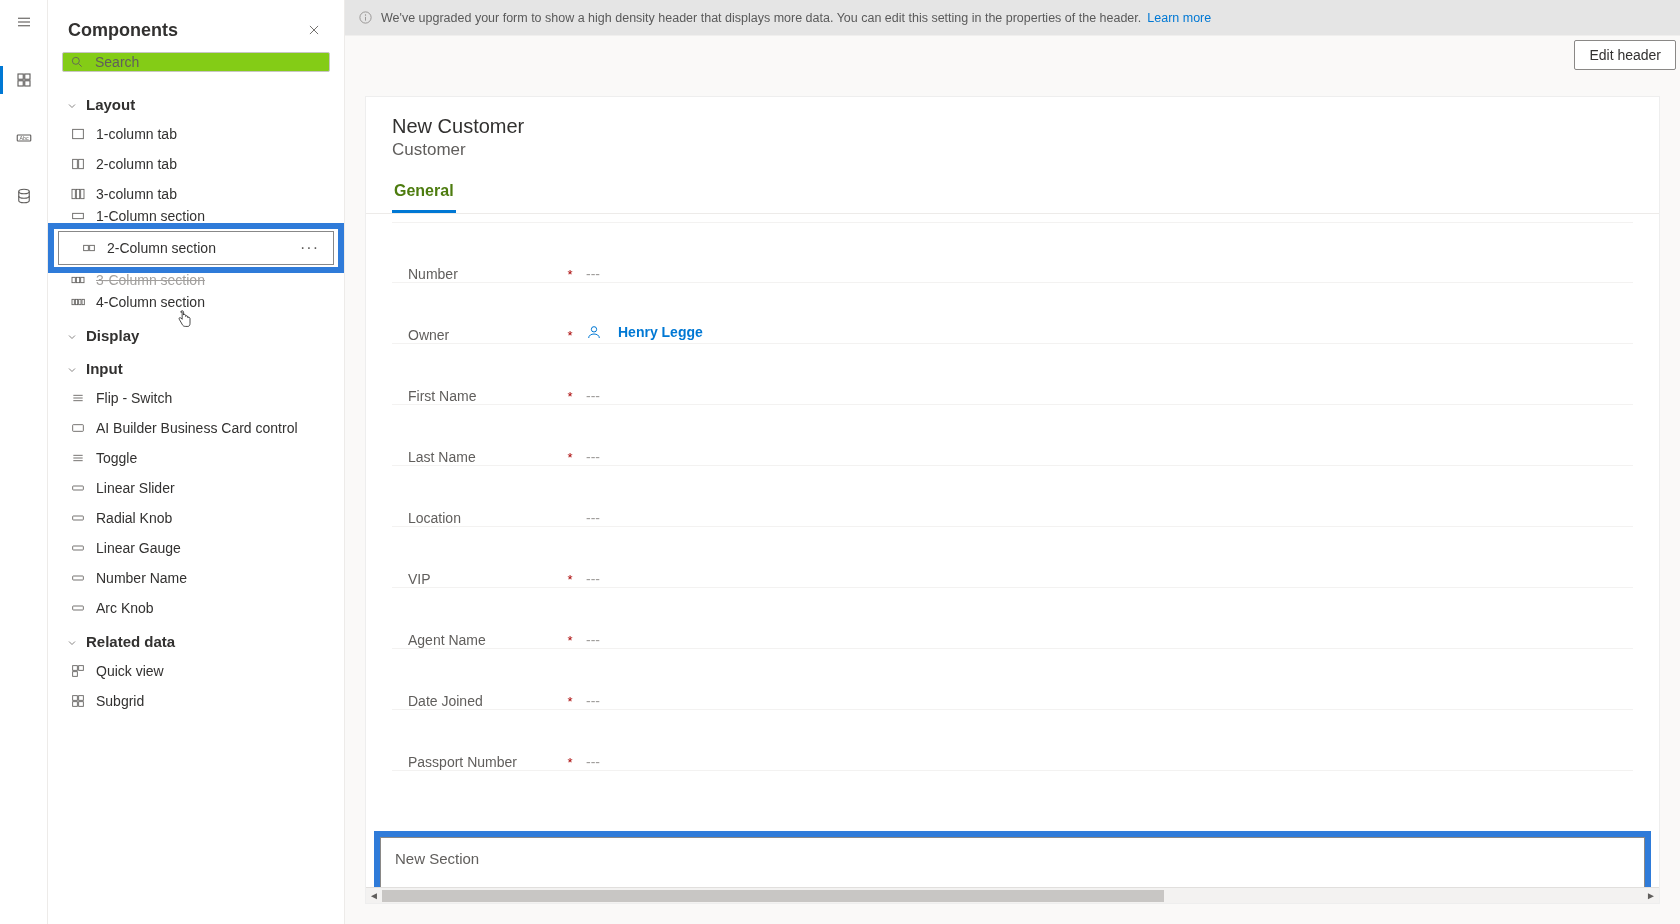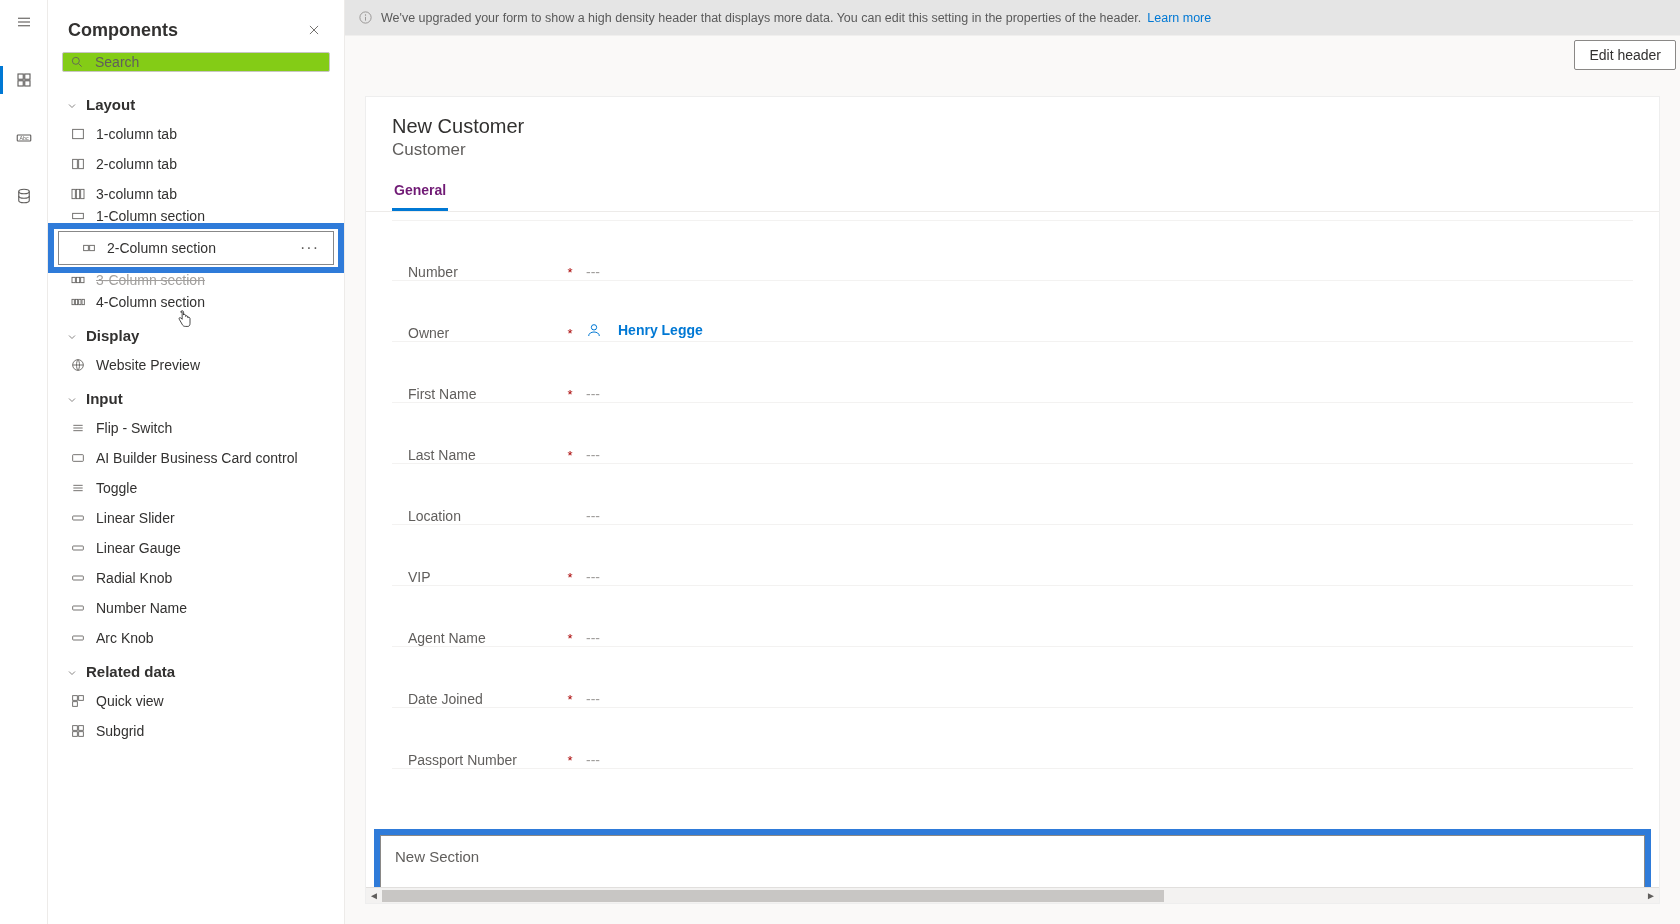--- a/index.html
+++ b/index.html
@@ -52,21 +52,21 @@
   .edit-header-btn-slot { position: absolute; right: 0; top: 36px; height: 38px; display: flex; align-items: center; padding-right: 0; }
   .edit-header-btn { border: 1px solid #8a8886; background: #fff; padding: 6px 14px; font-size: 14px; color: #323130; cursor: pointer; border-radius: 2px; margin-right: 4px; }
 
   .form-canvas { position: absolute; left: 20px; top: 96px; right: 20px; bottom: 20px; background: #fff; border: 1px solid #eee; overflow: hidden; }
 
   .form-header { padding: 18px 26px 0 26px; }
   .form-header h1 { font-size: 20px; font-weight: 400; }
   .form-header .subtitle { font-size: 17px; color: #605e5c; margin-top: 2px; }
 
   .tab-row { margin-top: 16px; padding: 0 26px; border-bottom: 1px solid #edebe9; }
-  .tab { display: inline-block; padding: 6px 2px 10px 2px; font-size: 14px; font-weight: 600; color: #701a75; border-bottom: 3px solid #0078d4; cursor: pointer; }
+  .tab { display: inline-block; padding: 6px 2px 10px 2px; font-size: 16px; font-weight: 600; color: #4d7c0f; border-bottom: 3px solid #0078d4; cursor: pointer; }
 
   .fields-area { padding: 8px 26px 20px 26px; }
   .field-row { display: flex; align-items: flex-end; height: 61px; border-bottom: 1px solid #f3f2f1; padding-left: 16px; }
   .field-row:first-child { border-top: 1px solid #f3f2f1; }
   .field-label { width: 156px; font-size: 14px; color: #605e5c; }
   .req-star { width: 12px; color: #a80000; font-size: 13px; text-align: center; }
   .field-value { flex: 1; font-size: 14px; color: #a19f9d; padding-left: 10px; }
   .owner-chip { display: inline-flex; align-items: center; gap: 16px; color: #0078d4; font-weight: 600; }
   .owner-chip svg { width: 16px; height: 16px; stroke: #0078d4; fill: none; stroke-width: 1.5; }
 
@@ -210,29 +210,20 @@
       </span>
     <span>4-Column section</span>
   </div>
 
   <div class="group-header">
     <span class="chev"><svg viewBox="0 0 24 24">
           <polyline points="6 9 12 15 18 9"></polyline>
         </svg></span>
     <span>Display</span>
   </div>
-  <div class="tree-item">
-    <span class="ti-icon">
-        <svg viewBox="0 0 24 24">
-          <circle cx="12" cy="12" r="8"></circle>
-          <path d="M4 12h16M12 4c3 3 3 13 0 16M12 4c-3 3-3 13 0 16"></path>
-        </svg>
-      </span>
-    <span>Website Preview</span>
-  </div>
 
   <div class="group-header">
     <span class="chev"><svg viewBox="0 0 24 24">
           <polyline points="6 9 12 15 18 9"></polyline>
         </svg></span>
     <span>Input</span>
   </div>
   <div class="tree-item">
     <span class="ti-icon">
         <svg viewBox="0 0 24 24">
@@ -268,29 +259,29 @@
         </svg>
       </span>
     <span>Linear Slider</span>
   </div>
   <div class="tree-item">
     <span class="ti-icon">
         <svg viewBox="0 0 24 24">
           <rect x="4" y="9" width="16" height="6" rx="1"></rect>
         </svg>
       </span>
+    <span>Radial Knob</span>
+  </div>
+  <div class="tree-item">
+    <span class="ti-icon">
+        <svg viewBox="0 0 24 24">
+          <rect x="4" y="9" width="16" height="6" rx="1"></rect>
+        </svg>
+      </span>
     <span>Linear Gauge</span>
-  </div>
-  <div class="tree-item">
-    <span class="ti-icon">
-        <svg viewBox="0 0 24 24">
-          <rect x="4" y="9" width="16" height="6" rx="1"></rect>
-        </svg>
-      </span>
-    <span>Radial Knob</span>
   </div>
   <div class="tree-item">
     <span class="ti-icon">
         <svg viewBox="0 0 24 24">
           <rect x="4" y="9" width="16" height="6" rx="1"></rect>
         </svg>
       </span>
     <span>Number Name</span>
   </div>
   <div class="tree-item">

